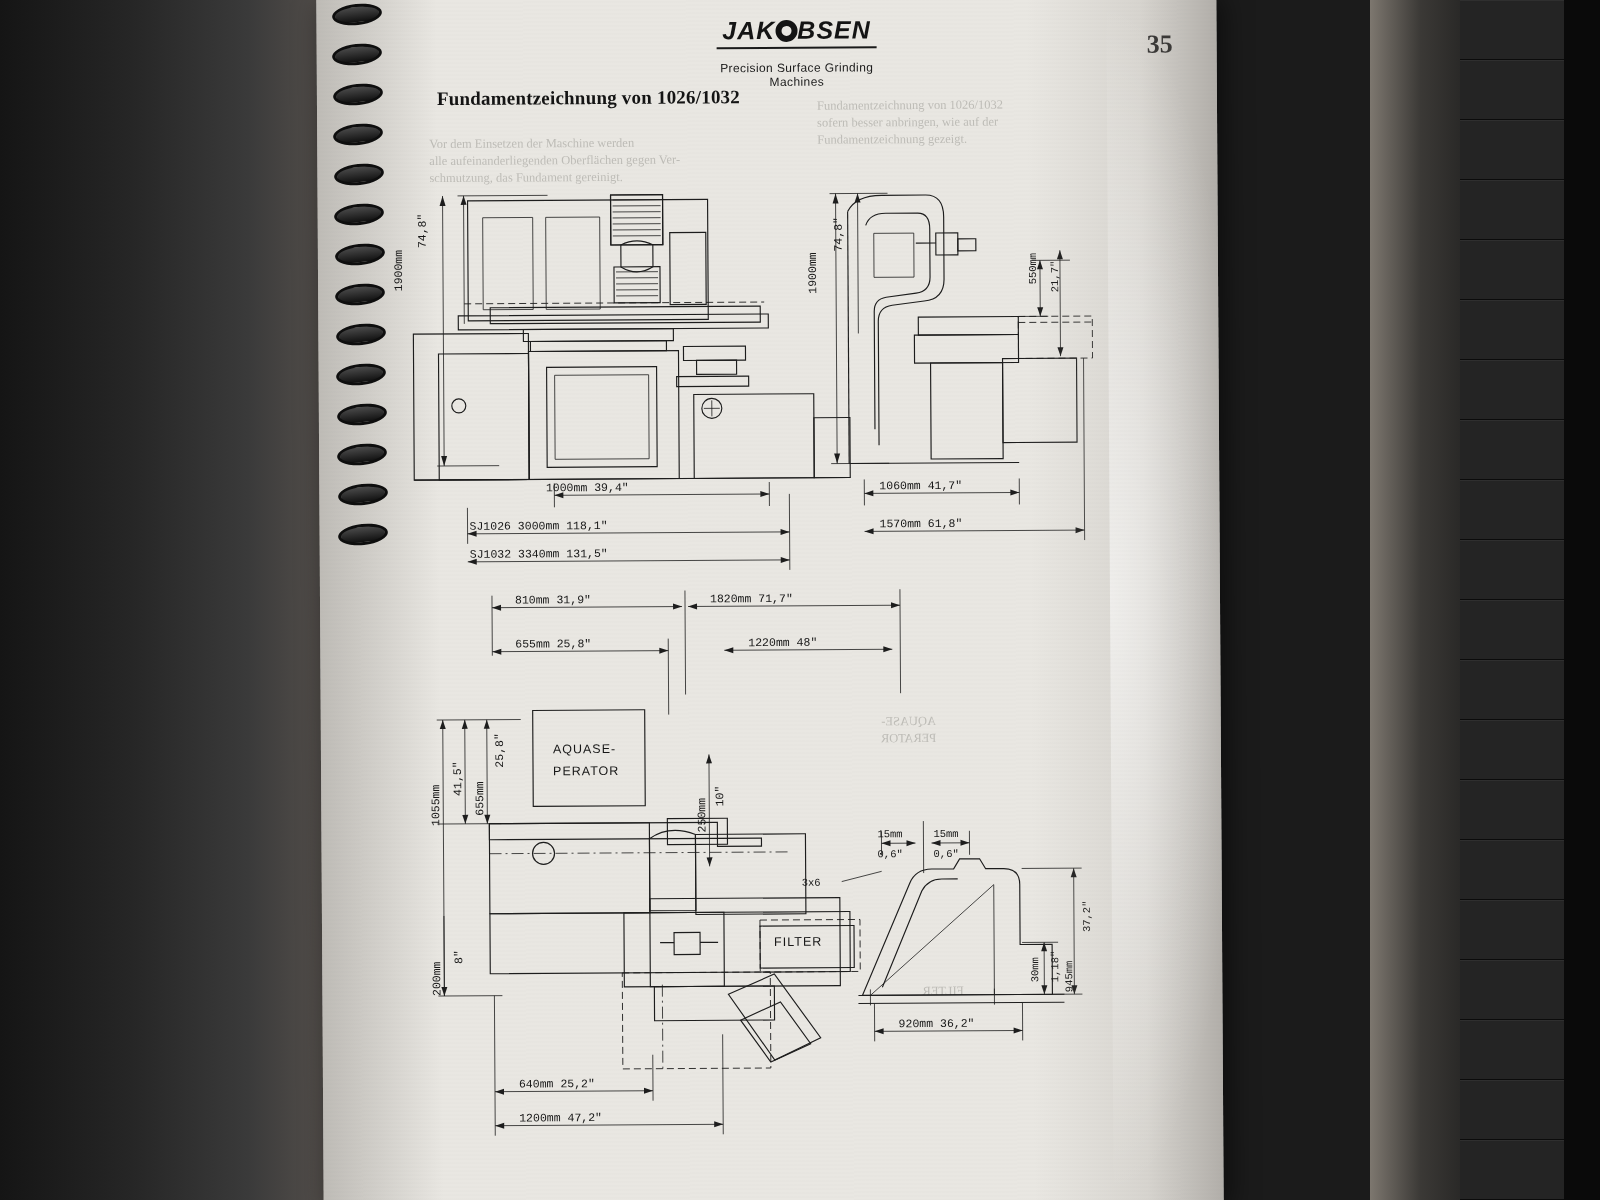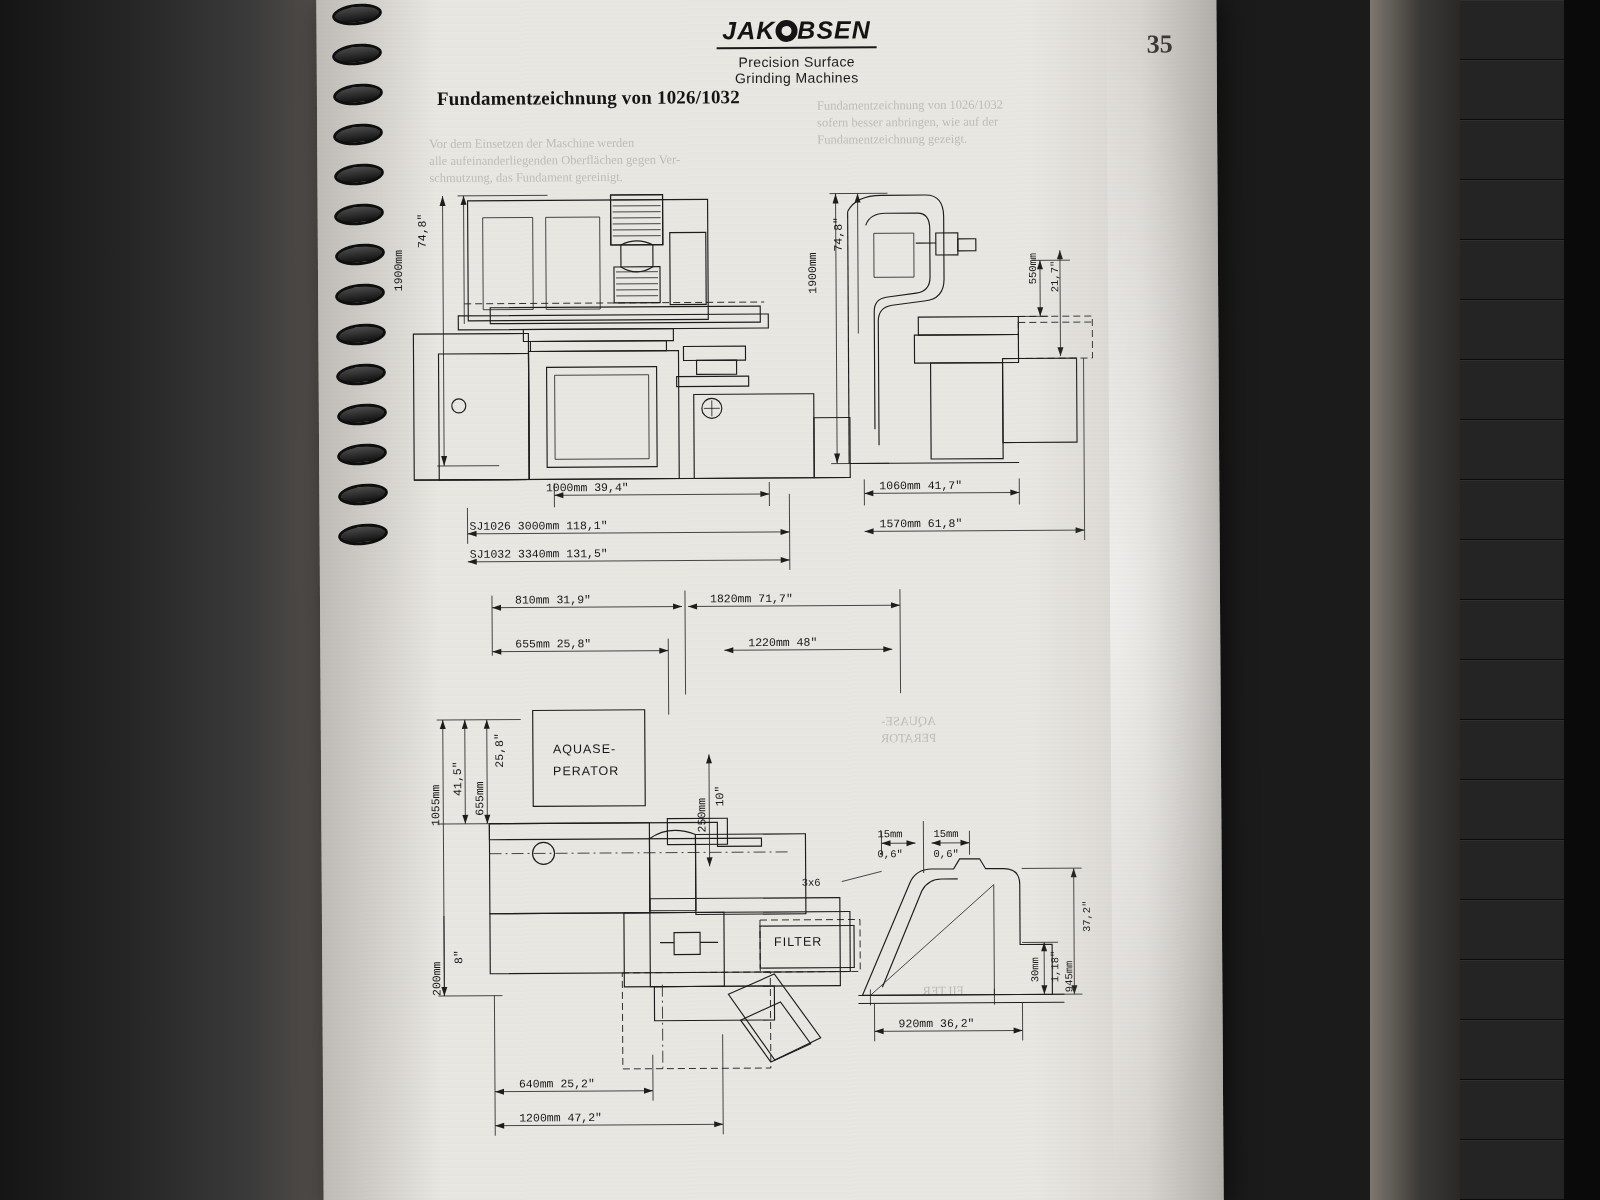--- a/index.html
+++ b/index.html
@@ -34,21 +34,21 @@
   .ring{position:absolute;width:44px;height:15px;border:3px solid #0e0e0e;border-radius:50%;
      background:linear-gradient(180deg,#4a4a4a,#101010);transform:rotate(-6deg);}
 
   
   .hdr-page-num{position:absolute;font-family:"Liberation Serif",serif;font-weight:bold;font-size:26px;color:#1c1c1c;}
   .logo{position:absolute;left:400px;top:22px;width:160px;text-align:center;}
   .logo-main{font-family:"Liberation Sans",sans-serif;font-weight:bold;font-style:italic;font-size:25px;color:#141414;
       letter-spacing:1px;position:relative;display:inline-block;}
   .logo-main .o{display:inline-block;width:22px;height:22px;border-radius:50%;background:#141414;position:relative;top:3px;}
   .logo-main .o:after{content:"";position:absolute;left:6px;top:6px;width:10px;height:10px;border-radius:50%;background:#e9e7e2;}
-  .logo-sub{font-size:14px;letter-spacing:.4px;color:#1a1a1a;margin-top:5px;}
+  .logo-sub{font-size:12px;letter-spacing:.4px;color:#1a1a1a;margin-top:12px;}
   .logo-rule{height:1.5px;background:#1a1a1a;margin-top:2px;}
 
   .title{position:absolute;left:120px;top:92px;font-family:"Liberation Serif",serif;
      font-weight:bold;font-size:19px;color:#141414;letter-spacing:.2px;}
 
   .ghost{position:absolute;color:rgba(90,88,84,.30);font-family:"Liberation Serif",serif;font-size:12.5px;line-height:17px;}
   .ghost.rt{transform:scaleX(-1);}
 
   svg.draw{position:absolute;left:0;top:0;width:900px;height:1212px;}
   .mono{font-family:"Liberation Mono",monospace;font-size:11.5px;fill:#171717;}

